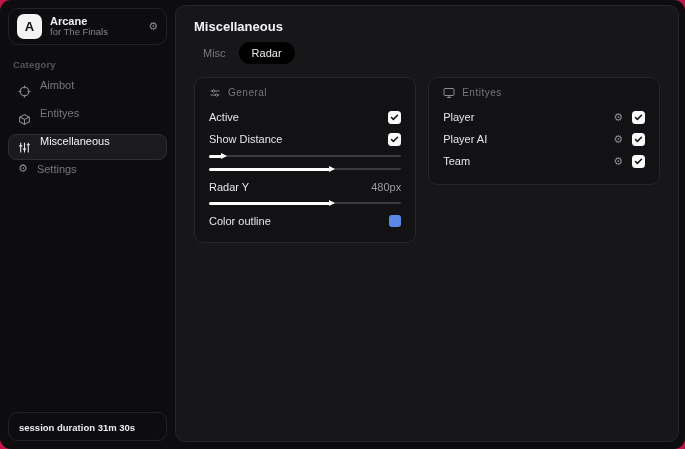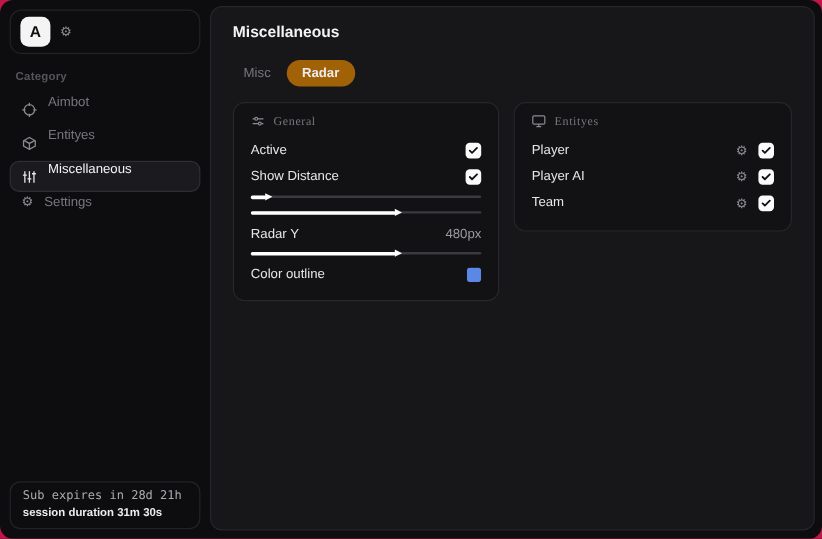--- a/index.html
+++ b/index.html
@@ -25,29 +25,29 @@
   .nav-item.selected { background:#1b1b1f; border-color:#2e2e33; color:#f4f4f5; }
   .sidebar-spacer { flex:1; }
   .sub-card { border:1px solid #232327; border-radius:9px; padding:6px 10px 7px; }
   .sub-line1 { font-family:"DejaVu Sans Mono", monospace; font-size:10px; color:#aaaaaf; white-space:nowrap; }
   .sub-line2 { font-size:9.5px; font-weight:700; color:#ededf0; margin-top:3px; white-space:nowrap; }
 
   
   .main { position:absolute; left:175px; top:5px; right:6px; bottom:7px; background:#17171a;
           border:1px solid #26262b; border-radius:10px; padding:13px 18px; }
   .page-title { font-size:13px; font-weight:700; color:#f4f4f6; }
-  .tabs { display:flex; align-items:center; gap:4px; margin-top:16px; }
+  .tabs { display:flex; align-items:center; gap:4px; margin-top:8px; }
   .tab { font-size:11px; color:#77777d; padding:5px 9px; border-radius:15px; cursor:default; }
-  .tab.active { background:#a16207; color:#ececf0; padding:5px 13px; font-weight:700; }
+  .tab.active { background:#000000; color:#ececf0; padding:5px 13px; font-weight:400; }
 
   .cards { display:flex; align-items:flex-start; gap:12px; margin-top:13px; }
   .card { background:#121215; border:1px solid #26262b; border-radius:10px; padding:9px 14px 12px; }
   .card-general { width:229px; }
   .card-entities { width:239px; }
-  .card-header { display:flex; align-items:flex-end; gap:7px; font-family:Liberation Serif, serif;
+  .card-header { display:flex; align-items:flex-start; gap:7px; font-family:Liberation Sans, sans-serif;
                  font-size:10px; color:#77777c; letter-spacing:.5px; margin-bottom:7px; }
   .row { display:flex; align-items:center; justify-content:space-between; height:22px; }
   .row-label { font-size:11px; color:#e6e6e9; }
   .row-value { font-size:11px; color:#9a9aa0; }
   .row-right { display:flex; align-items:center; gap:9px; }
 
   .checkbox { width:13px; height:13px; background:#fafafa; border-radius:3.5px; display:flex; align-items:center; justify-content:center; }
   .checkbox svg { display:block; }
 
   .slider-group { margin-bottom:3px; }
@@ -62,20 +62,24 @@
 </style>
 </head>
 <body>
 
 <div class="window">
 
   <div class="sidebar">
 
     <div class="brand">
       <div class="brand-logo">A</div>
+      <div class="brand-text">
+        <div class="brand-name">Arcane</div>
+        <div class="brand-sub">for The Finals</div>
+      </div>
       <span class="gear-glyph">⚙</span>
     </div>
 
     <div class="category">Category</div>
 
     <div class="nav">
       <div class="nav-item">
         <span class="icon">
           <svg width="13" height="13" viewBox="0 0 24 24" fill="none" stroke="currentColor" stroke-width="2">
             <circle cx="12" cy="12" r="8"></circle>
@@ -112,21 +116,20 @@
       </div>
       <div class="nav-item">
         <span class="gear-glyph">⚙</span>
         <span>Settings</span>
       </div>
     </div>
 
     <div class="sidebar-spacer"></div>
 
     <div class="sub-card">
-      <div class="sub-line1">Sub expires in 28d 21h</div>
       <div class="sub-line2">session duration 31m 30s</div>
     </div>
   </div>
 
   <div class="main">
 
     <div class="page-title">Miscellaneous</div>
 
     <div class="tabs">
       <div class="tab">Misc</div>

